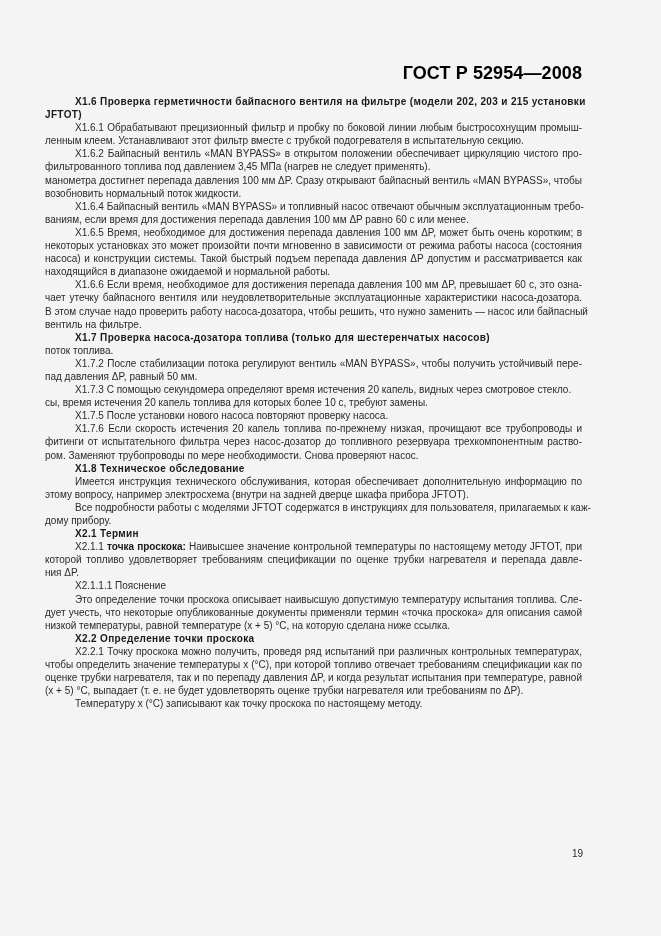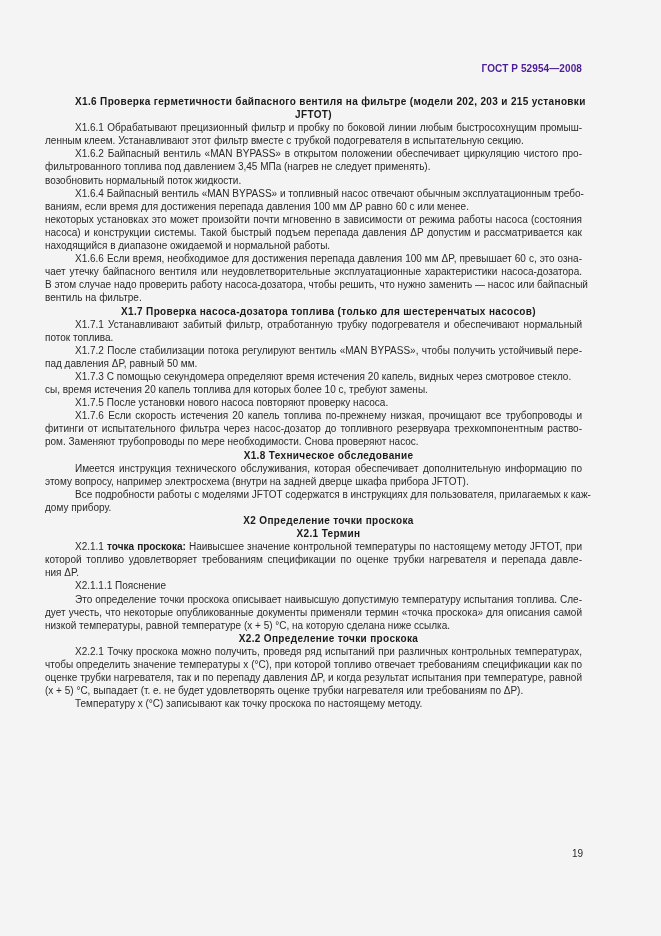--- a/index.html
+++ b/index.html
@@ -7,43 +7,43 @@
     width: 661px; height: 936px;
     background: #f4f4f4;
     font-family: "Liberation Sans", sans-serif;
     color: #222;
     position: relative;
     overflow: hidden;
   }
   .page-header {
     position: absolute;
     top: 63px; right: 79px;
-    font-size: 10px;
+    font-size: 18px;
     font-weight: bold;
-    color: #4c1d95;
+    color: #000000;
     letter-spacing: 0.1px;
   }
   .content {
     position: absolute;
     top: 95px; left: 45px;
     width: 537px;
   }
   .ln {
     font-size: 10px;
     line-height: 13.1px;
     height: 13.1px;
     white-space: nowrap;
     color: #2a2a2a;
   }
   .ln.just {
     text-align: justify;
     text-align-last: justify;
   }
   .ind { padding-left: 30px; }
-  .b { font-weight: bold; color: #1a1a1a; text-align: center; }
+  .b { font-weight: bold; color: #1a1a1a; }
   .b.wide { letter-spacing: 0.35px; }
   .page-number {
     position: absolute;
     top: 848px; left: 572px;
     font-size: 10px;
     color: #2a2a2a;
     text-align: right;
   }
 </style>
 </head>
@@ -51,47 +51,47 @@
 
 <div class="page-header">ГОСТ Р 52954—2008</div>
 
 <div class="content" id="body">
     <div class="ln ind just b wide">X1.6  Проверка  герметичности  байпасного  вентиля  на  фильтре  (модели  202,  203  и  215  установки</div>
     <div class="ln b wide">JFTOT)</div>
     <div class="ln ind just">X1.6.1  Обрабатывают прецизионный фильтр и пробку по боковой линии любым быстросохнущим промыш-</div>
     <div class="ln">ленным клеем. Устанавливают этот фильтр вместе с трубкой подогревателя в испытательную секцию.</div>
     <div class="ln ind just">X1.6.2  Байпасный вентиль «MAN BYPASS» в открытом положении обеспечивает циркуляцию чистого про-</div>
     <div class="ln">фильтрованного топлива под давлением 3,45 МПа (нагрев не следует применять).</div>
+    <div class="ln just">манометра достигнет перепада давления 100 мм ΔP. Сразу открывают байпасный вентиль «MAN BYPASS», чтобы</div>
     <div class="ln">возобновить нормальный поток жидкости.</div>
     <div class="ln ind just">X1.6.4  Байпасный вентиль «MAN BYPASS» и топливный насос отвечают обычным эксплуатационным требо-</div>
     <div class="ln">ваниям, если время для достижения перепада давления 100 мм ΔP  равно 60 с или менее.</div>
+    <div class="ln ind just">X1.6.5  Время, необходимое для достижения перепада давления 100 мм ΔP, может быть очень коротким; в</div>
     <div class="ln just">некоторых установках это может произойти почти мгновенно в зависимости от режима работы насоса (состояния</div>
     <div class="ln just">насоса) и конструкции системы. Такой быстрый подъем перепада давления ΔP допустим и рассматривается как</div>
     <div class="ln">находящийся в диапазоне ожидаемой и нормальной работы.</div>
     <div class="ln ind just">X1.6.6  Если время, необходимое для достижения перепада давления 100 мм  ΔP, превышает 60 с, это озна-</div>
     <div class="ln just">чает утечку байпасного вентиля или неудовлетворительные эксплуатационные характеристики насоса-дозатора.</div>
     <div class="ln just">В этом случае надо проверить работу насоса-дозатора, чтобы решить, что нужно заменить — насос или байпасный</div>
     <div class="ln">вентиль на фильтре.</div>
     <div class="ln ind b wide">X1.7  Проверка насоса-дозатора топлива (только для шестеренчатых насосов)</div>
-    <div class="ln ind just">X1.7.1  Устанавливают забитый фильтр, отработанную трубку подогревателя и обеспечивают нормальный</div>
     <div class="ln">поток топлива.</div>
     <div class="ln ind just">X1.7.2  После стабилизации потока регулируют вентиль «MAN BYPASS», чтобы получить устойчивый пере-</div>
     <div class="ln">пад давления ΔP, равный 50 мм.</div>
     <div class="ln ind">X1.7.3  С помощью секундомера определяют время истечения 20 капель, видных через смотровое стекло.</div>
     <div class="ln">сы, время истечения 20 капель топлива для которых более 10 с, требуют замены.</div>
     <div class="ln ind">X1.7.5  После установки нового насоса повторяют проверку насоса.</div>
     <div class="ln ind just">X1.7.6  Если скорость истечения 20 капель топлива по-прежнему низкая, прочищают все трубопроводы и</div>
     <div class="ln just">фитинги от испытательного фильтра через насос-дозатор до топливного резервуара трехкомпонентным раство-</div>
     <div class="ln">ром. Заменяют трубопроводы по мере необходимости. Снова проверяют насос.</div>
     <div class="ln ind b wide">X1.8  Техническое обследование</div>
     <div class="ln ind just">Имеется инструкция технического обслуживания, которая обеспечивает дополнительную информацию по</div>
     <div class="ln">этому вопросу, например электросхема (внутри на задней дверце шкафа прибора JFTOT).</div>
     <div class="ln ind just">Все подробности работы с моделями JFTOT содержатся в инструкциях для пользователя, прилагаемых к каж-</div>
     <div class="ln">дому прибору.</div>
-    <div class="ln ind b wide">X2  Определение точки проскока</div>
     <div class="ln ind b wide">X2.1  Термин</div>
     <div class="ln ind just">X2.1.1  <span class="b">точка проскока:</span> Наивысшее значение контрольной температуры по настоящему методу JFTOT, при</div>
     <div class="ln just">которой топливо удовлетворяет требованиям спецификации по оценке трубки нагревателя и перепада давле-</div>
     <div class="ln">ния ΔP.</div>
     <div class="ln ind">X2.1.1.1  Пояснение</div>
     <div class="ln ind just">Это определение точки проскока описывает наивысшую допустимую температуру испытания топлива. Сле-</div>
     <div class="ln just">дует учесть, что некоторые опубликованные документы применяли термин «точка проскока» для описания самой</div>
     <div class="ln">низкой температуры, равной температуре (x + 5) °С, на которую сделана ниже ссылка.</div>
     <div class="ln ind b wide">X2.2  Определение точки проскока</div>
     <div class="ln ind just">X2.2.1  Точку проскока можно получить, проведя ряд испытаний при различных контрольных температурах,</div>

